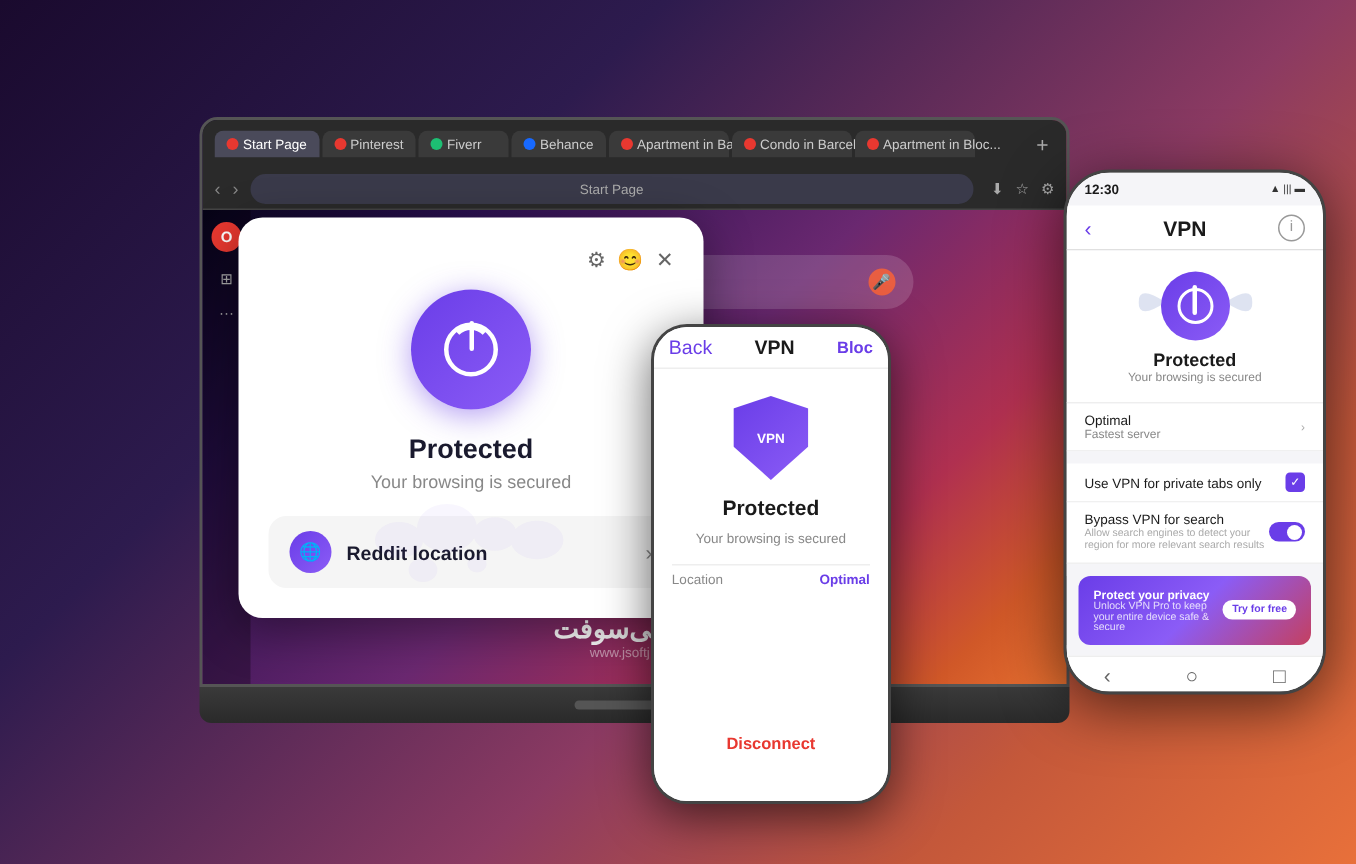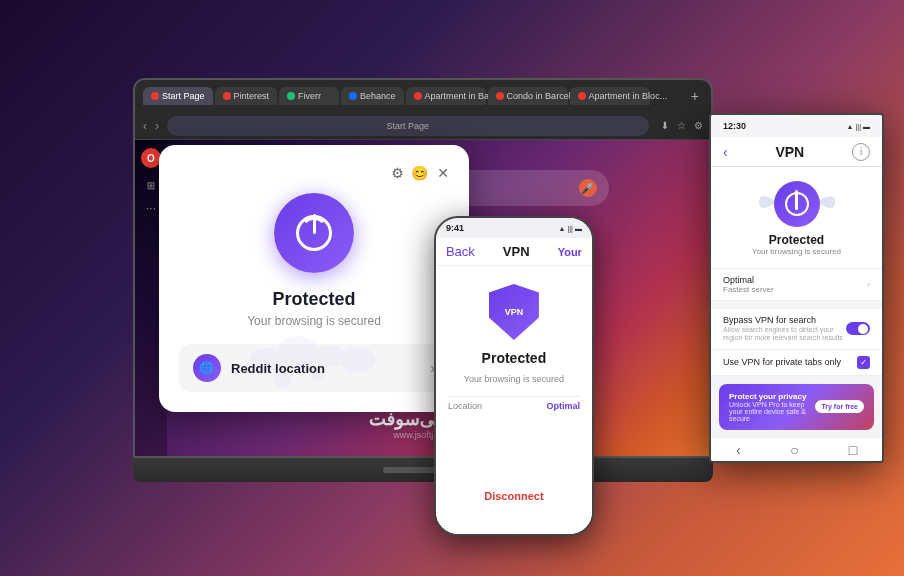--- a/index.html
+++ b/index.html
@@ -571,21 +571,21 @@
 
     
     .phone-right {
       position: absolute;
       right: 20px;
       top: 50%;
       transform: translateY(-50%);
       width: 175px;
       height: 350px;
       background: #1a1a1a;
-      border-radius: 4px;
+      border-radius: 31px;
       border: 2px solid #444;
       overflow: hidden;
       box-shadow: 0 8px 40px rgba(0,0,0,0.6);
       z-index: 95;
     }
 
     .phone-right-screen {
       background: #f5f5f8;
       height: 100%;
       display: flex;
@@ -930,33 +930,25 @@
 
     </div>
     <div class="laptop-base">
       <div class="laptop-notch"></div>
     </div>
   </div>
 
   <div class="phone-center">
     <div class="phone-screen-center">
 
-      <div class="phone-status-bar">
-        <span class="phone-time">9:41</span>
-        <div class="phone-signals">
-          <span style="font-size:7px;color:#333;">▲</span>
-          <span style="font-size:7px;color:#333;">|||</span>
-          <span style="font-size:7px;color:#333;">▬</span>
-        </div>
-      </div>
 
       <div class="phone-nav-bar">
         <span class="phone-nav-back">Back</span>
         <span class="phone-nav-title">VPN</span>
-        <span class="phone-nav-done">Your</span>
+        <span class="phone-nav-done">Bloc</span>
       </div>
 
       <div class="phone-vpn-content">
         <div class="phone-shield">
           <div class="shield-shape">
             <span style="font-size:9px;">VPN</span>
           </div>
         </div>
         <div class="phone-vpn-status">Protected</div>
         <div class="phone-vpn-sub">Your browsing is secured</div>
@@ -1019,30 +1011,30 @@
           <div>
             <div class="settings-item-label">Optimal</div>
             <div class="settings-item-val">Fastest server</div>
           </div>
           <span style="font-size:8px;color:#aaa;">›</span>
         </div>
 
         <div class="settings-section-gap"></div>
 
         <div class="settings-item">
+          <div style="flex:1;font-size:9px;color:#1a1a1a;max-width:130px;">Use VPN for private tabs only</div>
+          <div class="checkbox-checked">✓</div>
+        </div>
+
+        <div class="settings-item">
           <div style="flex:1;max-width:120px;">
             <div class="settings-item-label">Bypass VPN for search</div>
             <div style="font-size:7px;color:#aaa;line-height:1.2;margin-top:1px;">Allow search engines to detect your region for more relevant search results</div>
           </div>
           <div class="toggle-on"></div>
-        </div>
-
-        <div class="settings-item">
-          <div style="flex:1;font-size:9px;color:#1a1a1a;max-width:130px;">Use VPN for private tabs only</div>
-          <div class="checkbox-checked">✓</div>
         </div>
 
         <div class="settings-section-gap"></div>
 
         <div class="promo-banner">
           <div class="promo-text">
             <div class="promo-title">Protect your privacy</div>
             <div class="promo-sub">Unlock VPN Pro to keep your entire device safe &amp; secure</div>
           </div>
           <div class="promo-btn">Try for free</div>

